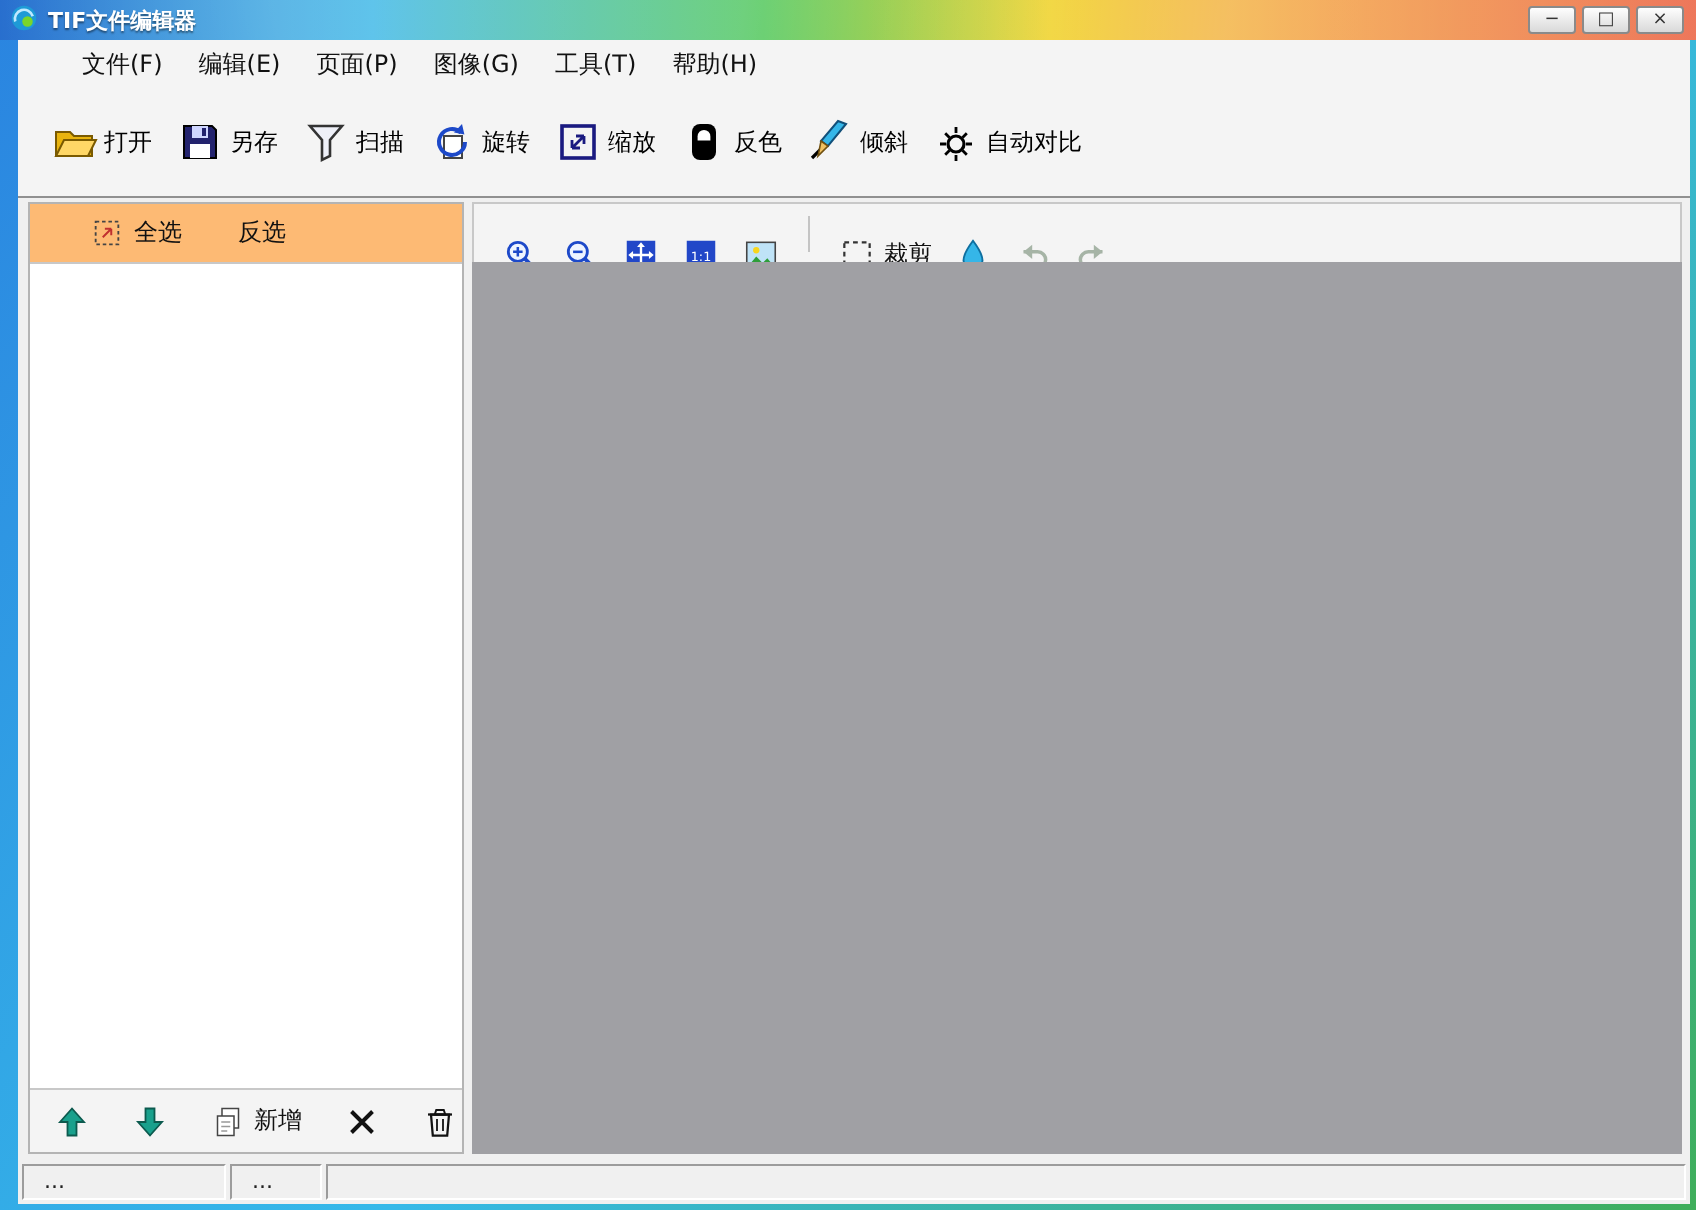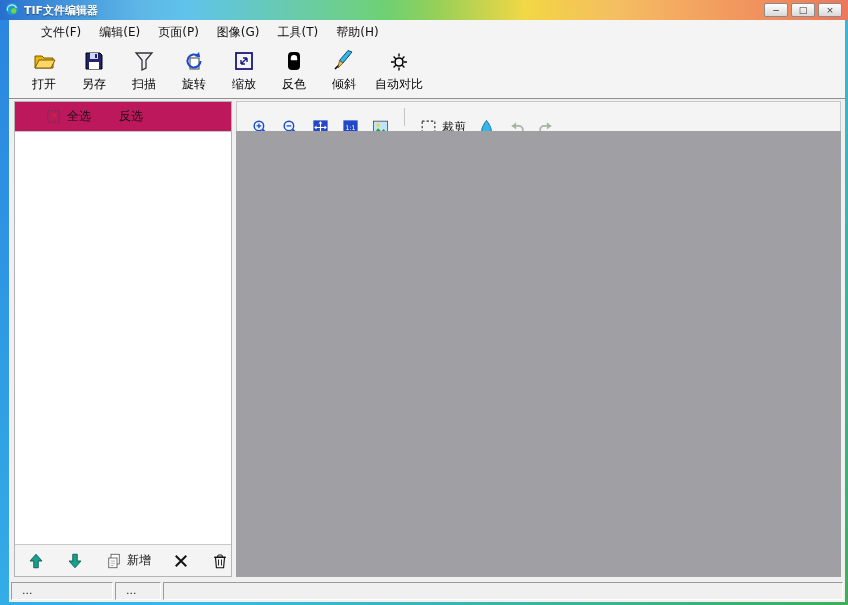--- a/index.html
+++ b/index.html
@@ -53,39 +53,39 @@
   .menu-item { padding:3px 8px; white-space:nowrap; }
   
   .toolbar {
     height:55px; flex:0 0 55px;
     display:flex; align-items:center; gap:4px;
     padding-left:12px; background:#f4f4f4;
     border-bottom:1px solid #909090;
   }
   .tb-btn {
     min-width:46px; height:50px;
-    display:flex; flex-direction:column; align-items:center; justify-content:center; gap:3px;
+    display:flex; flex-direction:row; align-items:center; justify-content:center; gap:3px;
     font-size:12px; color:#000; white-space:nowrap; padding:0 4px;
   }
   .tb-btn svg { width:24px; height:24px; display:block; }
   
   .workspace {
     flex:1; display:flex; gap:4px;
     padding:2px 4px 2px 5px; background:#f0f0f0; min-height:0;
   }
   .left-panel {
     width:218px; flex:0 0 218px;
     display:flex; flex-direction:column;
     border:1px solid #b4b4b4; background:#fff; min-height:0;
   }
   .panel-header {
     height:30px; flex:0 0 30px;
     display:flex; align-items:center;
     padding-left:30px; font-size:12px; color:#111;
-    background:#be185d; border-bottom:1px solid #c8c8c8;text-align:center;
+    background:#fdba74; border-bottom:1px solid #c8c8c8;text-align:center;
   }
   .ph-btn { display:flex; align-items:center; gap:5px; }
   .ph-btn svg { width:17px; height:17px; display:block; }
   .invert-btn { margin-left:28px; }
   .page-list { flex:1; background:#ffffff; min-height:0; }
   .panel-footer {
     height:32px; flex:0 0 32px;
     display:flex; align-items:center; gap:21px;
     padding-left:12px; font-size:12px; color:#111;
     background:#f4f4f4; border-top:1px solid #c8c8c8;

